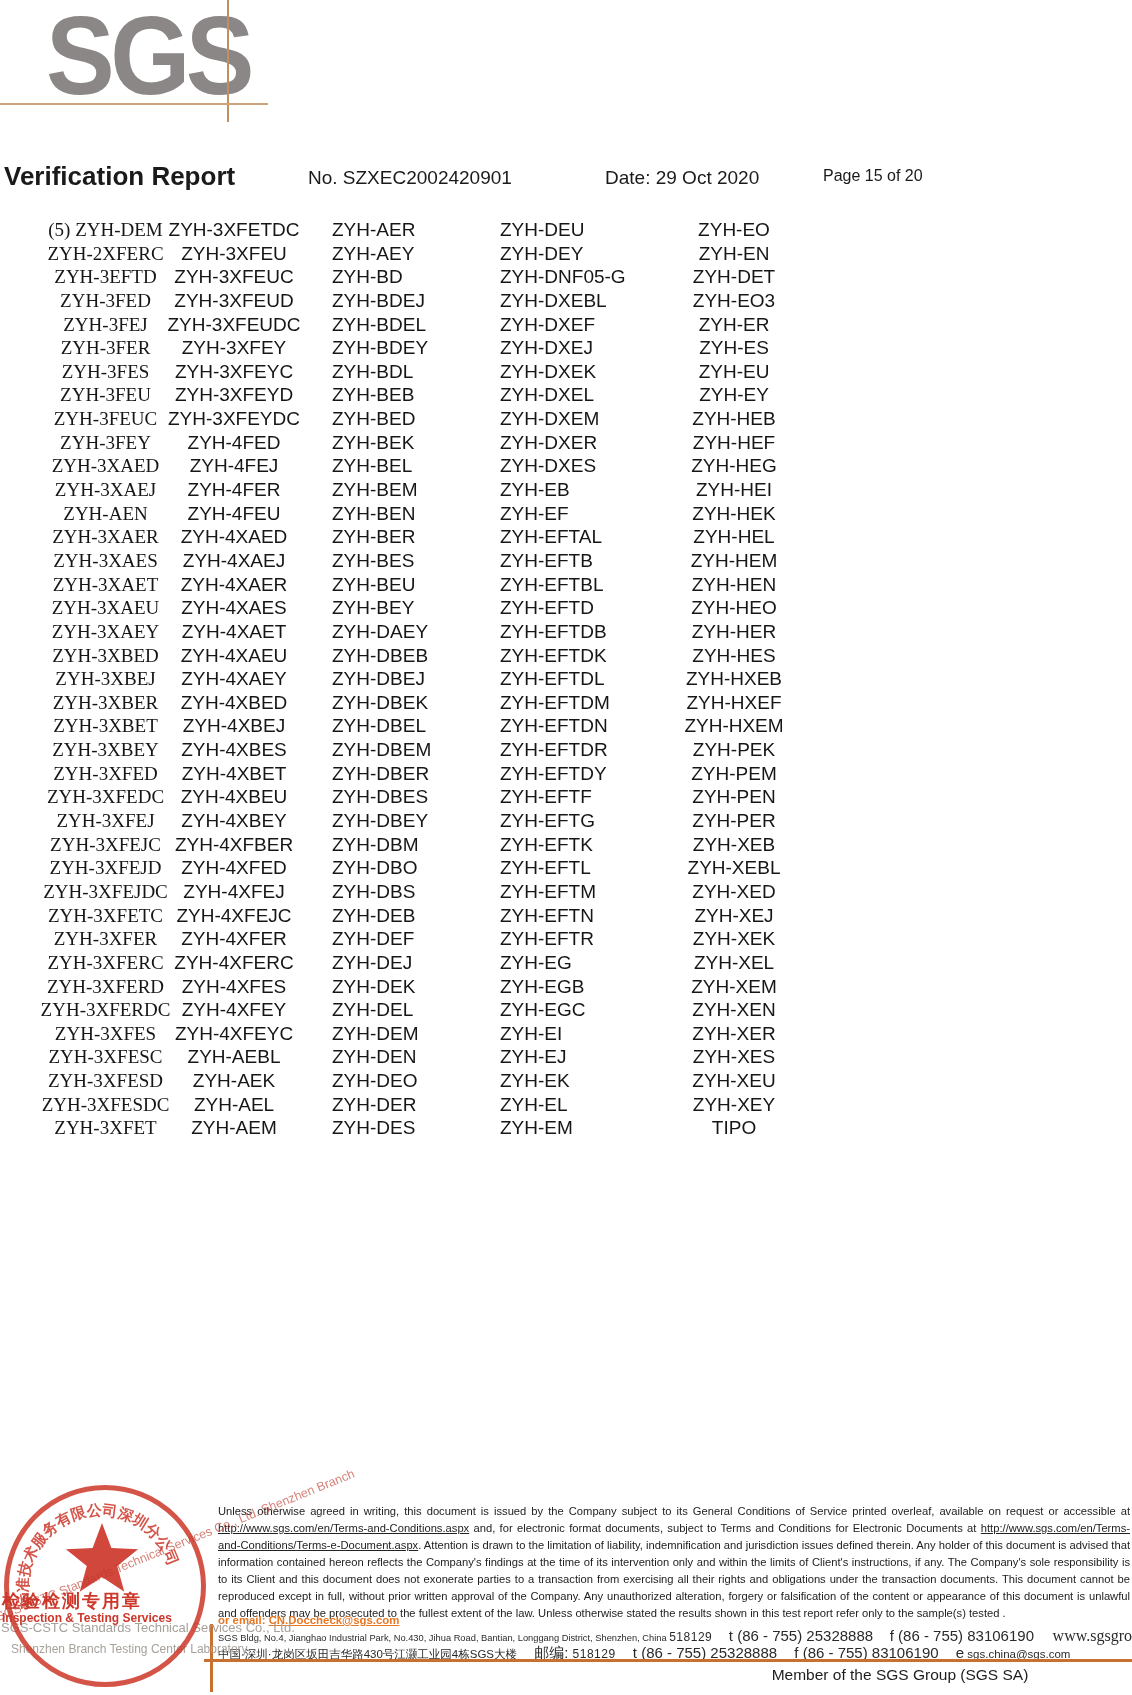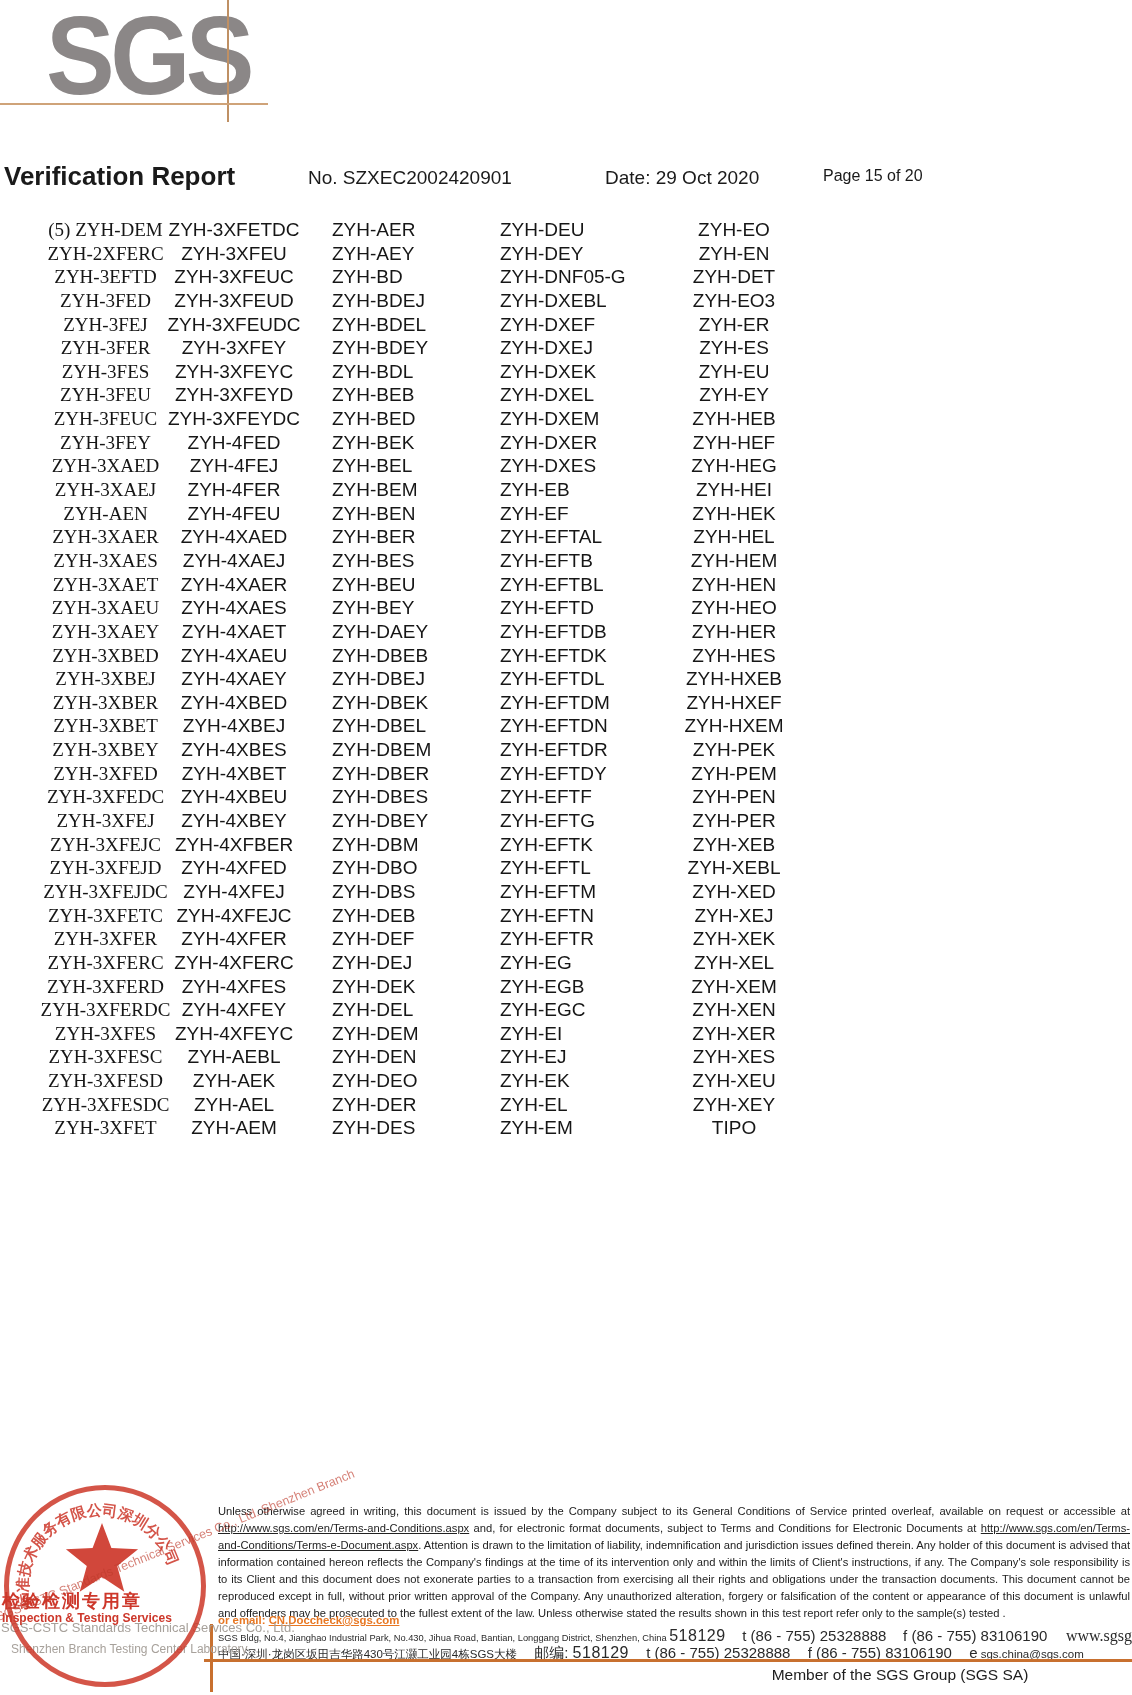--- a/index.html
+++ b/index.html
@@ -30,21 +30,21 @@
   
   .disclaimer{position:absolute;left:218px;top:1475px;width:912px;font-size:11.2px;
               line-height:17px;text-align:justify;color:#222;margin-top:28px;}
   .disclaimer .u{text-decoration:underline;}
   .attention{position:absolute;left:218px;top:1601px;width:912px;font-size:11.4px;
              line-height:12.8px;font-weight:bold;color:#e87722;}
   .attention .u{text-decoration:underline;}
   .addr-row{position:absolute;left:218px;white-space:nowrap;color:#2a2a2a;}
   .addr-en{top:1627px;font-size:9.3px;}
   .addr-cn{top:1644px;font-size:11.5px;}
-  .addr-row .postal{font-size:16px;letter-spacing:.5px;}
+  .addr-row .postal{font-size:12px;letter-spacing:.5px;}
   .addr-row .tf{font-size:15px;margin-left:14px;}
   .addr-row .web{font-size:16px;margin-left:16px;font-family:Liberation Serif, serif;}
   .footer-hline{position:absolute;left:204px;top:1659px;width:928px;height:3px;background:#c8702f;}
   .footer-vline{position:absolute;left:210px;top:1624px;width:3px;height:68px;background:#c8702f;}
   .member{position:absolute;left:700px;top:1666px;width:400px;text-align:center;
           font-size:15.5px;color:#1d1d1d;}
 
   
   .gray-co{position:absolute;color:#a7a19b;white-space:nowrap;z-index:1;}
   .gray-co1{left:1px;top:1620px;font-size:13px;}

